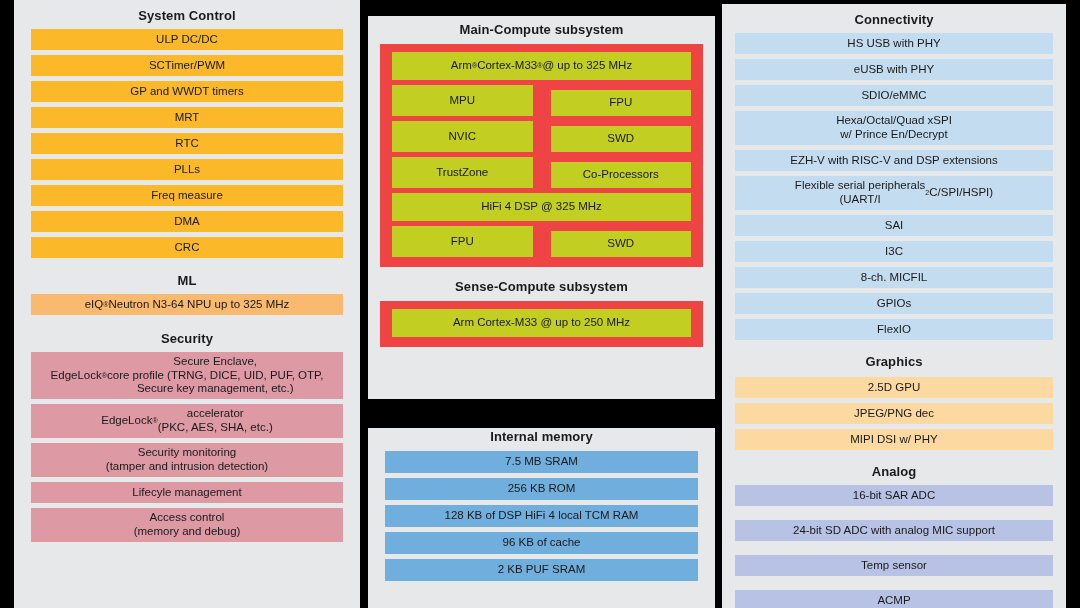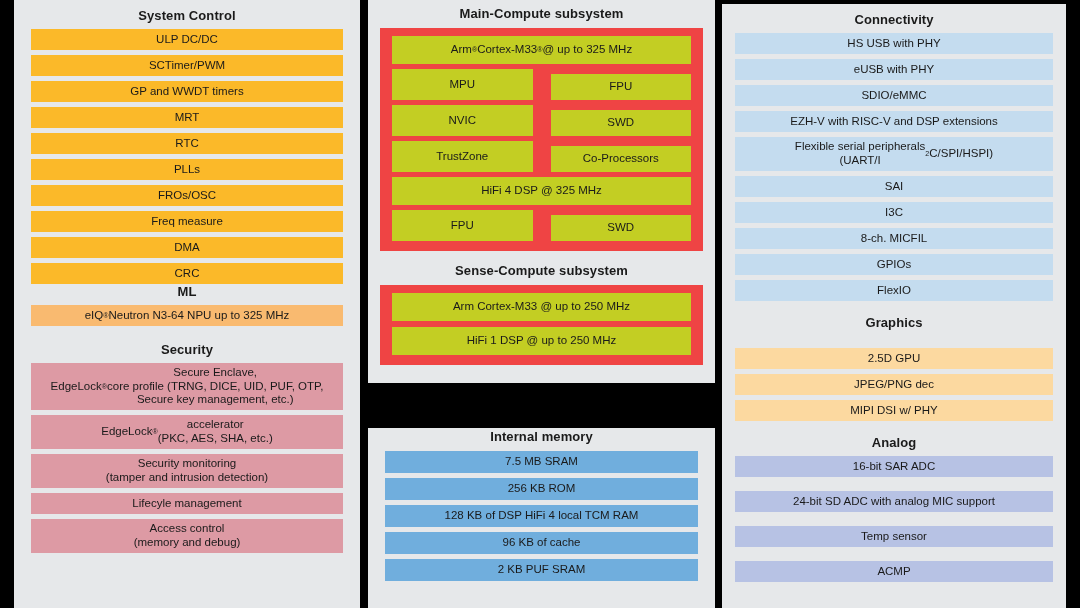--- a/index.html
+++ b/index.html
@@ -14,21 +14,21 @@
     width: 1080px; height: 608px;
     background: #000;
   }
 
   
   .panel {
     position: absolute;
     background: #e6e8ea;
   }
   #col-left   { left: 14px;  top: 0;     width: 346px; height: 608px; }
-  #col-mid-a  { left: 368px; top: 0;     width: 347px; height: 383px; }
+  #col-mid-a  { left: 368px; top: 16px;     width: 347px; height: 383px; }
   #col-mid-b  { left: 368px; top: 428px; width: 347px; height: 180px; }
   #col-right  { left: 722px; top: 4px;     width: 344px; height: 608px; }
 
   .inner-white {
     background: #ef4444;
     padding: 8px 12px 10px 12px;
   }
 
   .sec-title {
     text-align: center;
@@ -61,21 +61,21 @@
   .c-green  { background: #c3ce23; }
   .c-blue   { background: #70aedd; }
   .c-ltblue { background: #c4dcef; }
   .c-gfx    { background: #fcd9a0; }
   .c-analog { background: #b7c2e4; }
 
   
   #col-left .pad { padding: 0 17px; }
   #sc-title { margin-top: 8px; margin-bottom: 6px; }
   #sc-bars .bar + .bar { margin-top: 5px; }
-  #ml-title { margin-bottom: 6px; }
+  #ml-title { margin-top: 15px; margin-bottom: 6px; }
   #sec-title-security { margin-top: 16px; margin-bottom: 6px; }
   #security-bars .bar + .bar { margin-top: 5px; }
 
   
   #mid-a-inner { margin: 0 12px; }
   #main-title  { padding-top: 6px; padding-bottom: 7px; }
   #main-bars .bar + .bar, #main-bars .row + .bar, #main-bars .bar + .row,
   #main-bars .row + .row { margin-top: 5px; }
   #main-bars .row { display: flex; gap: 18px; }
   #main-bars .row .bar { flex: 1; min-height: 26px; }
@@ -87,21 +87,21 @@
 
   #mem-title { padding-top: 1px; padding-bottom: 7px; }
   #mem-bars { padding: 0 17px; }
   #mem-bars .bar { min-height: 22px; }
   #mem-bars .bar + .bar { margin-top: 5px; }
 
   
   #col-right .pad { padding: 0 13px; }
   #conn-title { margin-top: 8px; margin-bottom: 6px; }
   #conn-bars .bar + .bar { margin-top: 5px; }
-  #gfx-title { margin-top: 14px; margin-bottom: 18px; }
+  #gfx-title { margin-top: 14px; margin-bottom: 8px; }
   #gfx-bars .bar + .bar { margin-top: 5px; }
   #analog-title { margin-top: 14px; margin-bottom: 6px; }
   #analog-bars .bar + .bar { margin-top: 14px; }
 
   sup { font-size: 0.62em; vertical-align: super; line-height: 0; }
 </style>
 </head>
 <body>
 
 <div class="stage">
@@ -109,21 +109,20 @@
   <div class="panel" id="col-left">
     <div class="pad">
       <div class="sec-title" id="sc-title">System Control</div>
       <div class="bars" id="sc-bars">
           <div class="bar c-orange">ULP DC/DC</div>
           <div class="bar c-orange">SCTimer/PWM</div>
           <div class="bar c-orange">GP and WWDT timers</div>
           <div class="bar c-orange">MRT</div>
           <div class="bar c-orange">RTC</div>
           <div class="bar c-orange">PLLs</div>
-          <div class="bar c-orange">FROs/OSC</div>
           <div class="bar c-orange">Freq measure</div>
           <div class="bar c-orange">DMA</div>
           <div class="bar c-orange">CRC</div>
         </div>
 
       <div class="sec-title" id="ml-title">ML</div>
       <div class="bars" id="ml-bars">
           <div class="bar c-ml">eIQ<sup>®</sup> Neutron N3-64 NPU up to 325 MHz</div>
         </div>
 
@@ -162,21 +161,20 @@
             <div class="bar c-green">SWD</div>
           </div>
         </div>
     </div>
 
     <div class="sec-title" id="sense-title">Sense-Compute subsystem</div>
 
     <div class="inner-white" id="sense-inner">
       <div class="bars" id="sense-bars">
           <div class="bar c-green">Arm Cortex-M33 @ up to 250 MHz</div>
-          <div class="bar c-green">HiFi 1 DSP @ up to 250 MHz</div>
         </div>
     </div>
   </div>
 
   <div class="panel" id="col-mid-b">
     <div class="sec-title" id="mem-title">Internal memory</div>
     <div class="bars" id="mem-bars">
         <div class="bar c-blue">7.5 MB SRAM</div>
         <div class="bar c-blue">256 KB ROM</div>
         <div class="bar c-blue">128 KB of DSP HiFi 4 local TCM RAM</div>
@@ -185,20 +183,21 @@
       </div>
   </div>
 
   <div class="panel" id="col-right">
     <div class="pad">
       <div class="sec-title" id="conn-title">Connectivity</div>
       <div class="bars" id="conn-bars">
           <div class="bar c-ltblue">HS USB with PHY</div>
           <div class="bar c-ltblue">eUSB with PHY</div>
           <div class="bar c-ltblue">SDIO/eMMC</div>
+          <div class="bar c-ltblue two">Hexa/Octal/Quad xSPI<br>w/ Prince En/Decrypt</div>
           <div class="bar c-ltblue">EZH-V with RISC-V and DSP extensions</div>
           <div class="bar c-ltblue two">Flexible serial peripherals<br>(UART/I<sup>2</sup>C/SPI/HSPI)</div>
           <div class="bar c-ltblue">SAI</div>
           <div class="bar c-ltblue">I3C</div>
           <div class="bar c-ltblue">8-ch. MICFIL</div>
           <div class="bar c-ltblue">GPIOs</div>
           <div class="bar c-ltblue">FlexIO</div>
         </div>
 
       <div class="sec-title" id="gfx-title">Graphics</div>

